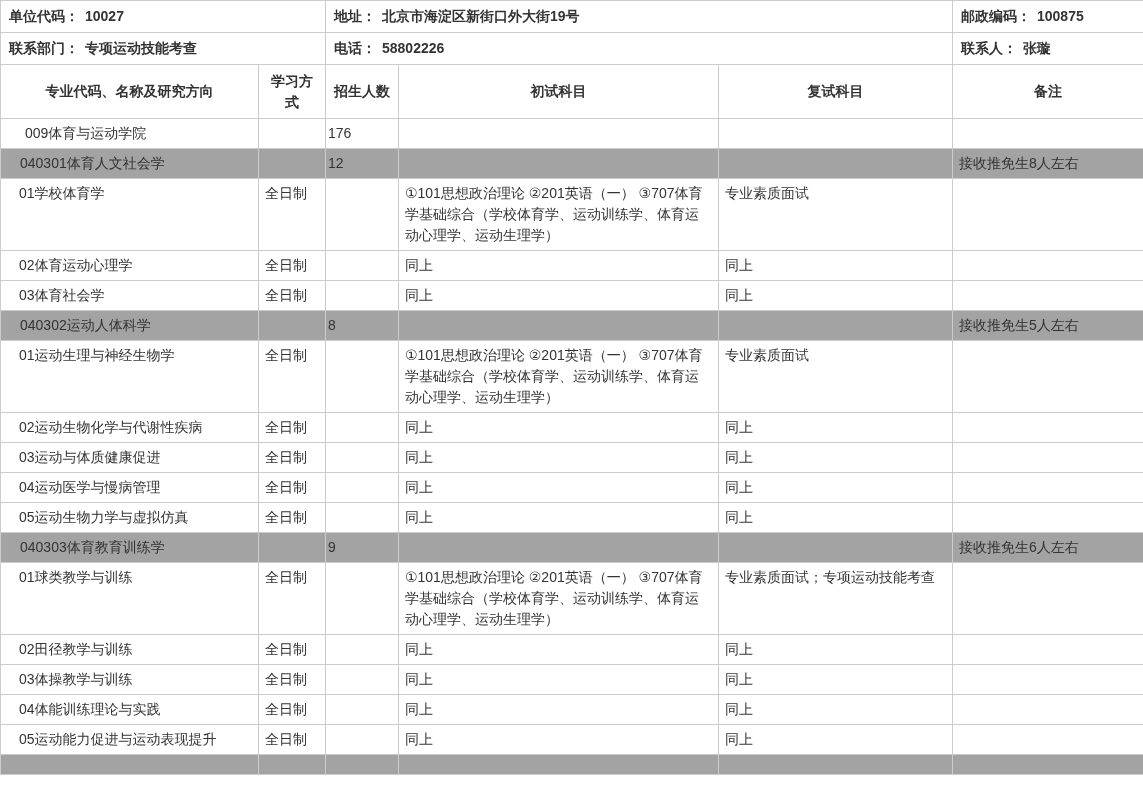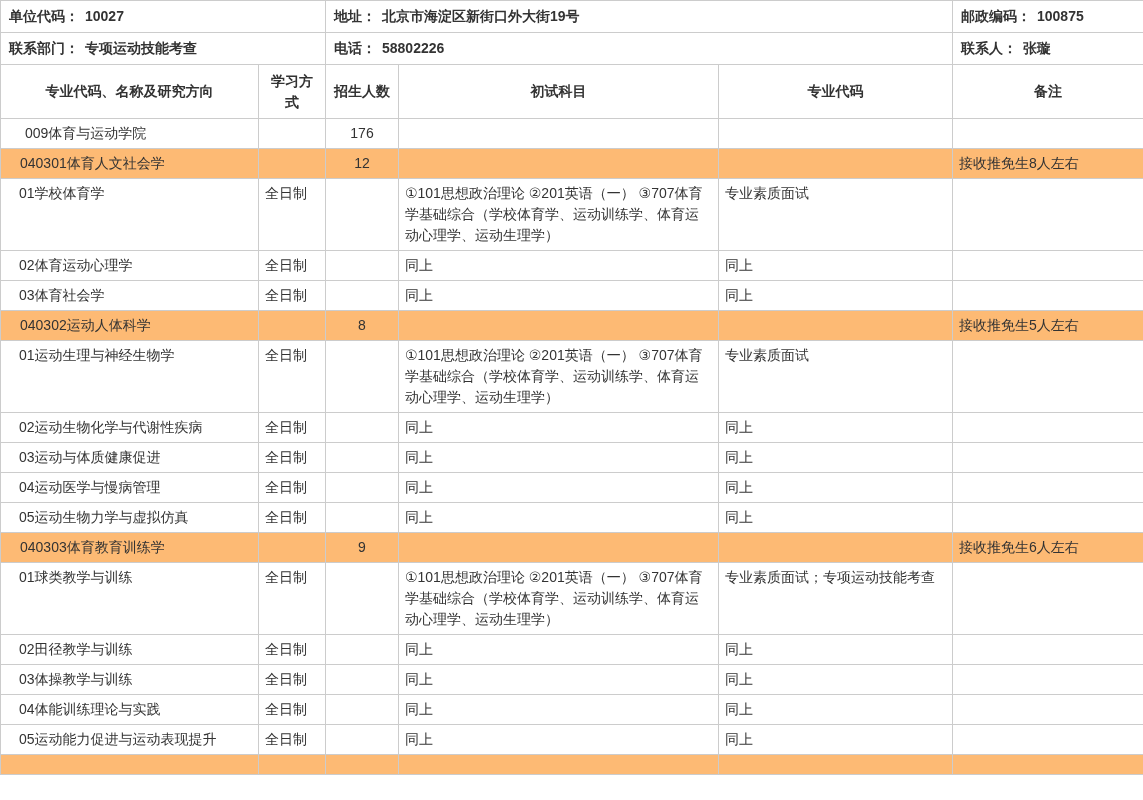--- a/index.html
+++ b/index.html
@@ -26,22 +26,22 @@
   .main-table th {
     font-weight:bold; text-align:center; vertical-align:middle;
     height:54px; padding:2px 8px; background:#fff;
   }
   .main-table td { height:30px; padding:4px 8px 4px 6px; vertical-align:top; }
   .main-table td.c0 { padding-right:4px; }
   .main-table td.ind0 { padding-left:24px; }
   .main-table td.ind1 { padding-left:19px; }
   .main-table td.ind2 { padding-left:18px; }
   .main-table td.c1 { padding-left:6px; }
-  .main-table td.c2 { text-align:center; padding-left:2px; padding-right:2px; }
-  tr.shaded td { background:#fdba74;margin-left:16px; }
+  .main-table td.c2 { text-align:left; padding-left:2px; padding-right:2px; }
+  tr.shaded td { background:#a3a3a3;margin-left:16px; }
   tr.partial td { height:20px; }
 </style>
 </head>
 <body>
 
 <div class="page">
 
   <table class="info-table">
     <colgroup>
         <col style="width:325px">
@@ -82,21 +82,21 @@
       <col style="width:320px">
         <col style="width:234px">
         <col style="width:191px">
     </colgroup>
     <thead>
       <tr>
         <th>专业代码、名称及研究方向</th>
         <th>学习方式</th>
         <th>招生人数</th>
         <th>初试科目</th>
-        <th>专业代码</th>
+        <th>复试科目</th>
         <th>备注</th>
       </tr>
     </thead>
     <tbody>
         <tr class="">
           <td class="c0 ind0">009体育与运动学院</td>
           <td class="c1"></td>
           <td class="c2">176</td>
           <td class="c3"></td>
           <td class="c4"></td>

